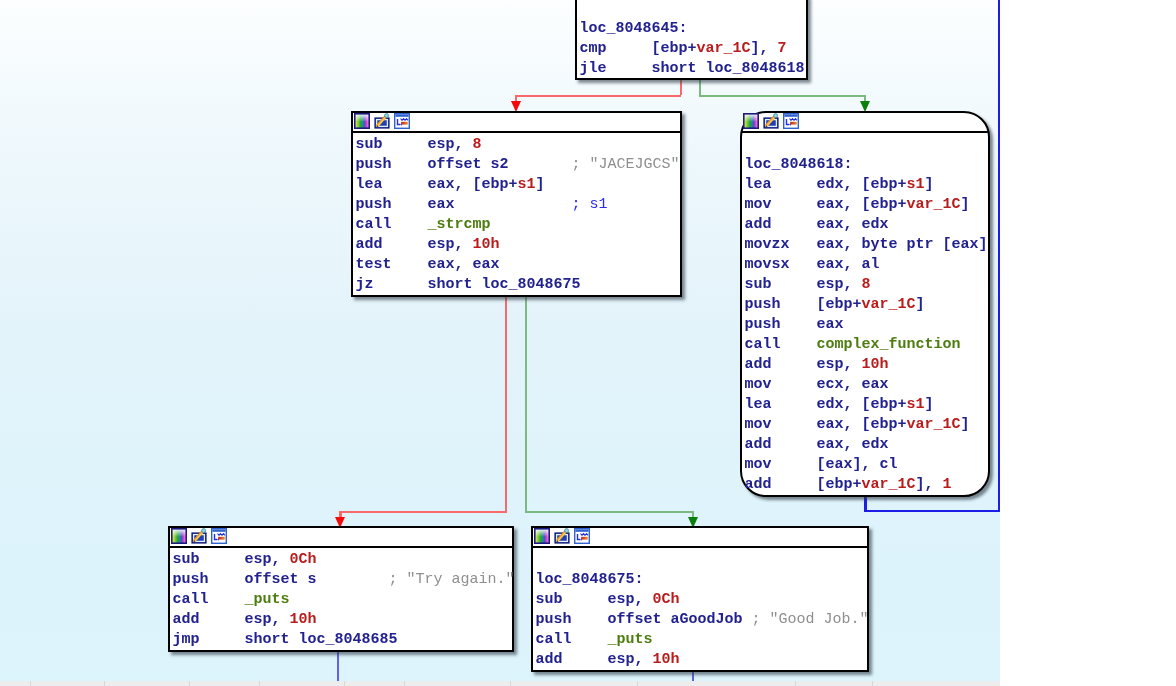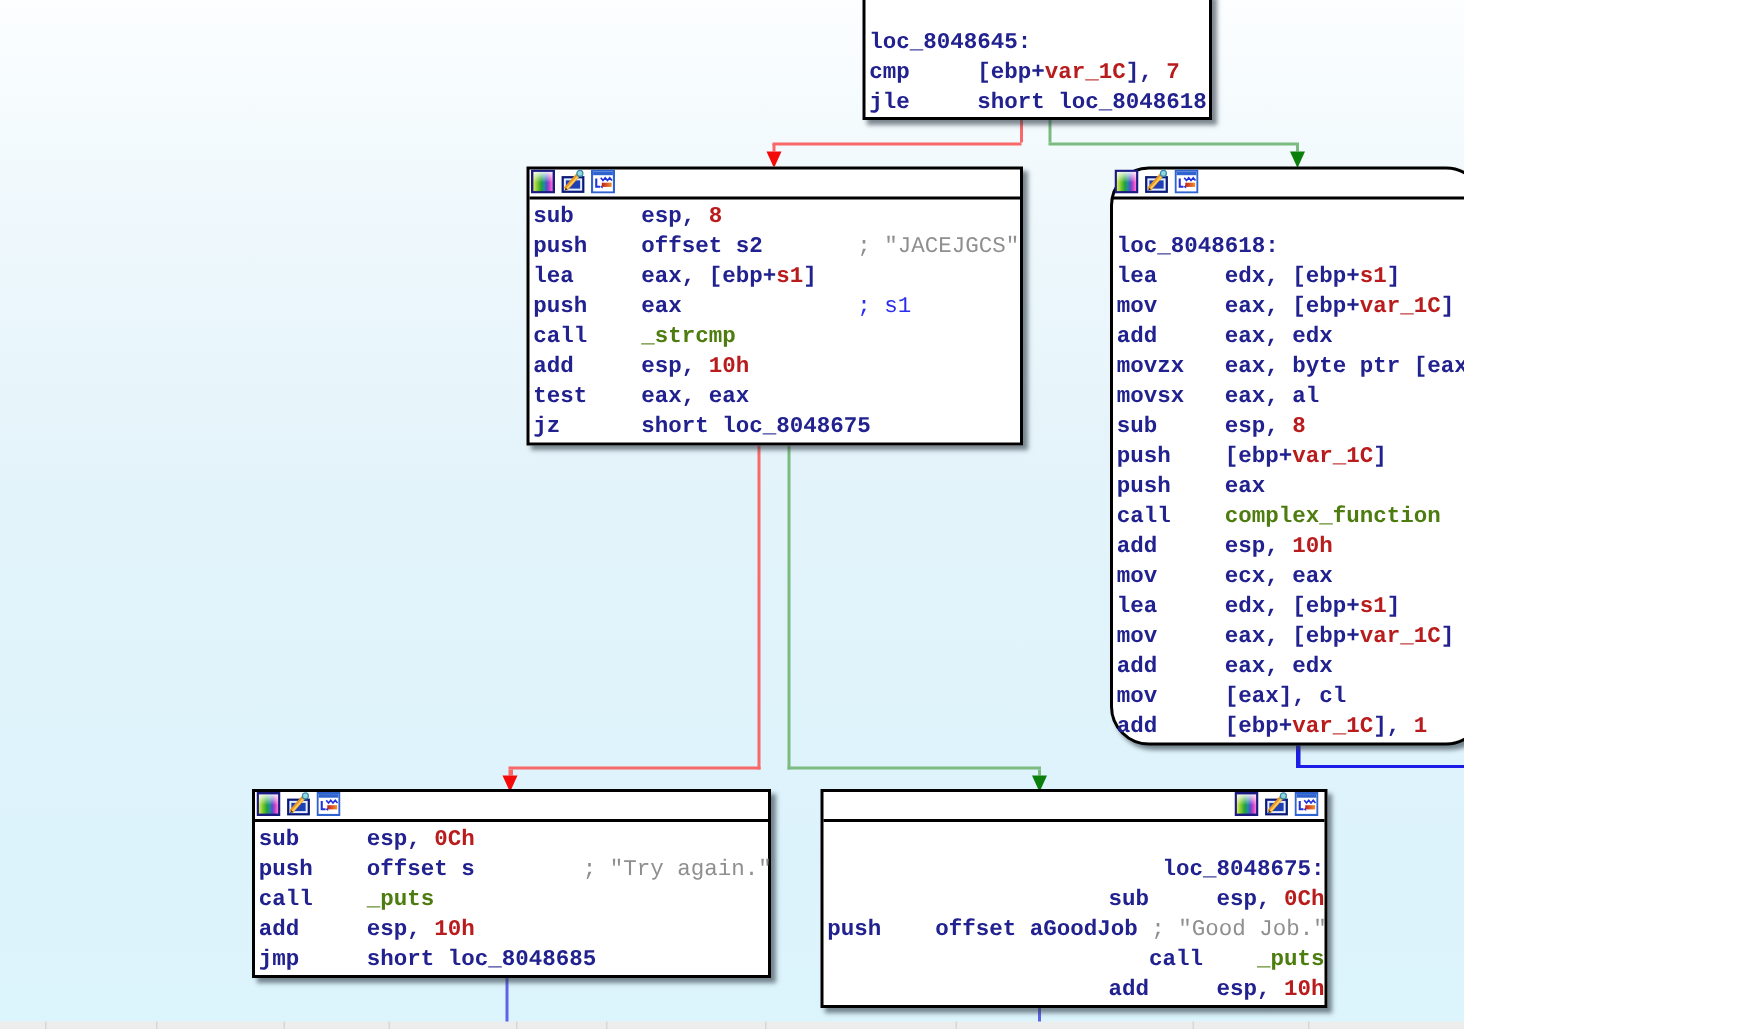--- a/index.html
+++ b/index.html
@@ -1,17 +1,17 @@
 <!DOCTYPE html>
 <html><head>
 <meta charset="utf-8">
 <style>
   html,body{margin:0;padding:0;}
   #page{position:relative;width:976px;height:686px;overflow:hidden;
-    background:linear-gradient(180deg,#fcfeff 0%,#eef8fc 22%,#e3f3fa 48%,#def3fb 75%,#dcf4fc 100%);}
+    background:linear-gradient(180deg,#fcfeff 0%,#eef8fc 22%,#e3f3fa 48%,#def3fb 75%,#dcf4fc 100%);padding-left:24px;}
   .blk{position:absolute;background:#fff;border:2px solid #000;
     box-shadow:3px 3px 3px rgba(45,58,70,0.6);box-sizing:border-box;}
   .tb{height:18px;border-bottom:2px solid #000;white-space:nowrap;padding:0 0 0 0.5px;}
   .tb svg{display:inline-block;vertical-align:top;margin-right:4px;}
   .code{font:bold 15px/20px "Liberation Mono",monospace;color:#21218f;white-space:pre;padding:1.5px 0 0 2.5px;}
   .g{color:#b91c1c;}
   .b{color:#4d7c0f;}
   .c{color:#8f8f8f;font-weight:normal;}
   .bc{color:#2c2cee;font-weight:normal;}
   .edge{position:absolute;}
@@ -152,21 +152,21 @@
         </svg><svg width="16" height="16">
           <use href="#i3"></use>
         </svg></div>
   <div class="code">sub     esp, <span class="g">0Ch</span>
 push    offset s        <span class="c">; "Try again."</span>
 call    <span class="b">_puts</span>
 add     esp, <span class="g">10h</span>
 jmp     short loc_8048685</div>
 </div>
 
-<div class="blk" style="left:547px;top:526px;width:338px;height:146px;text-align:right;">
+<div class="blk" style="left:531px;top:526px;width:338px;height:146px;">
   <div class="tb"><svg width="16" height="16">
           <use href="#i1"></use>
         </svg><svg width="16" height="16">
           <use href="#i2"></use>
         </svg><svg width="16" height="16">
           <use href="#i3"></use>
         </svg></div>
   <div class="code"><br>loc_8048675:
 sub     esp, <span class="g">0Ch</span>
 push    offset aGoodJob <span class="c">; "Good Job."</span>

